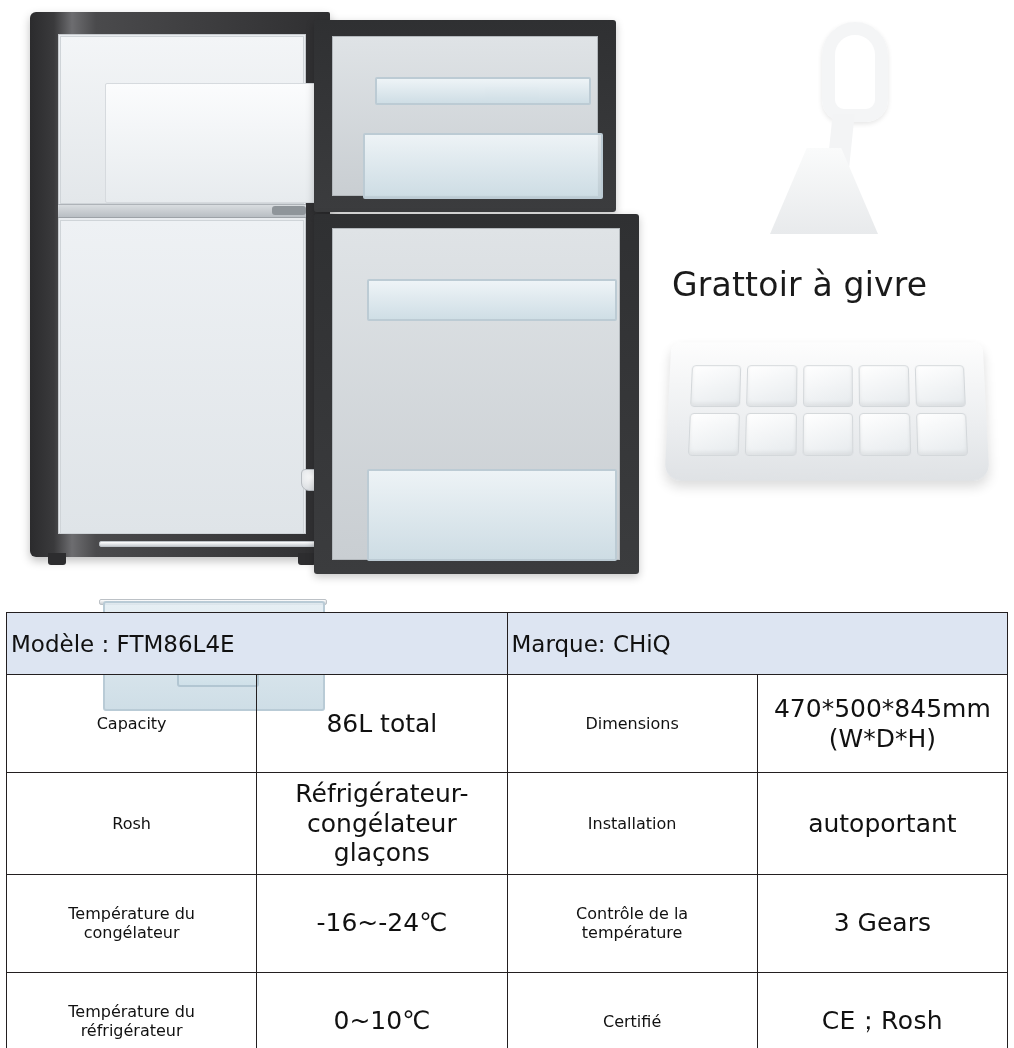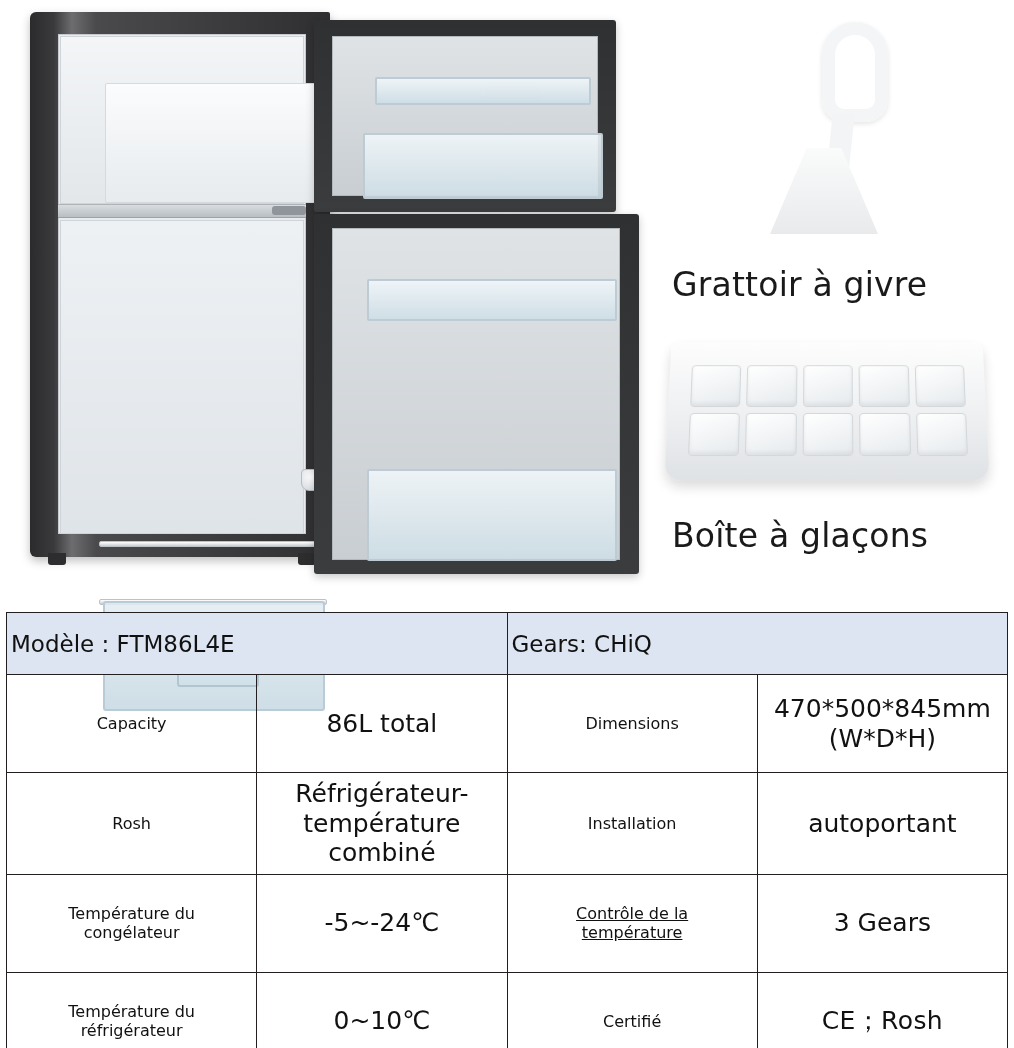--- a/index.html
+++ b/index.html
@@ -331,51 +331,50 @@
         <div class="cell"></div>
         <div class="cell"></div>
         <div class="cell"></div>
         <div class="cell"></div>
         <div class="cell"></div>
         <div class="cell"></div>
         <div class="cell"></div>
         <div class="cell"></div>
       </div>
     </div>
-    <div class="caption cap-tray">Boîte à glaçons</div>
   </div>
 
   <table class="spec-table">
     <tbody>
         <tr class="header">
       <td colspan="2">Modèle : FTM86L4E</td>
-      <td colspan="2">Gears: CHiQ</td>
+      <td colspan="2">Marque: CHiQ</td>
     </tr>
 
     <tr class="body">
       <td class="col-a lbl">Capacity</td>
       <td class="col-b val">86L total</td>
       <td class="col-c lbl">Dimensions</td>
       <td class="col-d val" style="white-space: pre-line;">470*500*845mm
 (W*D*H)</td>
     </tr>
 
     <tr class="body">
       <td class="col-a lbl">Rosh</td>
       <td class="col-b val" style="white-space: pre-line;">Réfrigérateur-
-température combiné</td>
+congélateur glaçons</td>
       <td class="col-c lbl">Installation</td>
       <td class="col-d val">autoportant</td>
     </tr>
 
     <tr class="body">
       <td class="col-a lbl" style="white-space: pre-line;">Température du
 congélateur</td>
-      <td class="col-b val">-5~-24℃</td>
-      <td class="col-c lbl" style="white-space: pre-line; text-decoration: underline;">Contrôle de la
+      <td class="col-b val">-16~-24℃</td>
+      <td class="col-c lbl" style="white-space: pre-line;">Contrôle de la
 température</td>
       <td class="col-d val">3 Gears</td>
     </tr>
 
     <tr class="body">
       <td class="col-a lbl" style="white-space: pre-line;">Température du
 réfrigérateur</td>
       <td class="col-b val">0~10℃</td>
       <td class="col-c lbl">Certifié</td>
       <td class="col-d val mono-sp">CE；Rosh</td>

